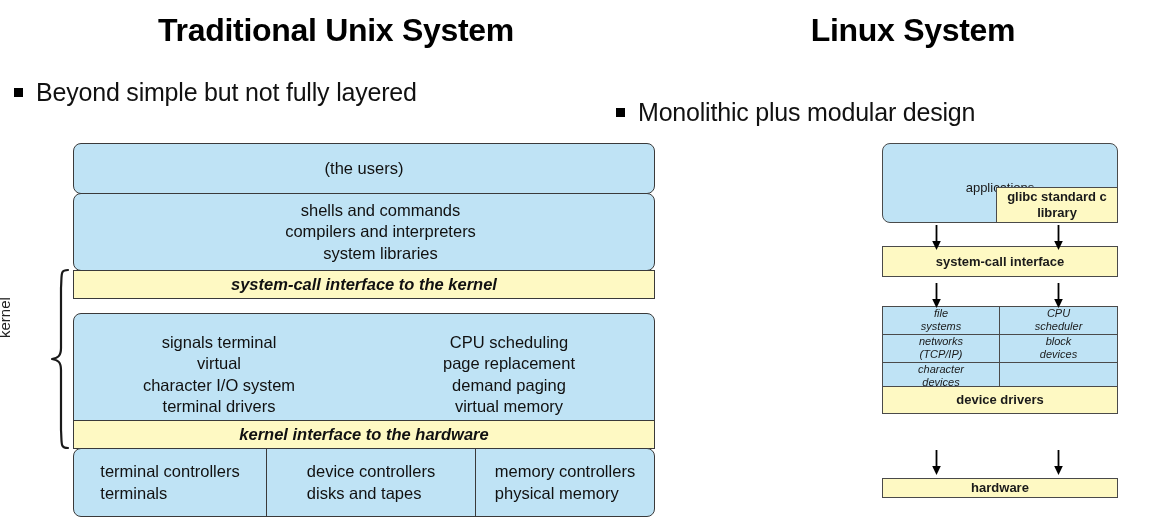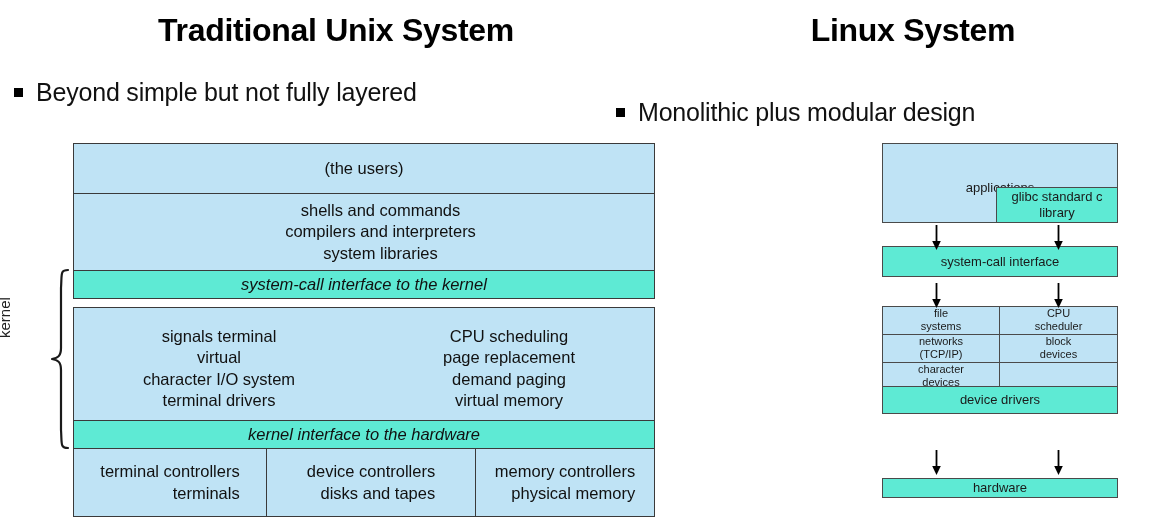--- a/index.html
+++ b/index.html
@@ -39,22 +39,22 @@
   #bullet-left  { left: 14px;  top: 78px; }
   #bullet-right { left: 616px; top: 78px; margin-top: 20px; }
   .bullet-mark {
     display: inline-block;
     width: 9px;
     height: 9px;
     background: #000;
     vertical-align: 4px;
     margin-right: 13px;
   }
-  .fill-blue { background: #bfe3f5; }
-  .fill-gray { background: #5eead4; }
+  .fill-blue { background: #bfe3f5; border-radius: 8px; }
+  .fill-gray { background: #fef9c3; font-weight: bold; }
 
   
   #unix-diagram {
     position: absolute;
     left: 73px;
     top: 143px;
     width: 582px;
     height: 374px;
   }
   #unix-diagram .row {
@@ -67,37 +67,37 @@
     align-items: center;
     justify-content: center;
     text-align: center;
     font-size: 16.5px;
     line-height: 1.30;
     color: #111;
   }
   #row-users     { top: 0px;   height: 51px; }
   #row-shells    { top: 50px;  height: 78px; padding-left: 33px; }
   #row-syscall   { top: 127px; height: 29px; font-style: italic; font-size: 16px; }
-  #row-kernelsvc { top: 164px; height: 123px; border-top: none; }
+  #row-kernelsvc { top: 170px; height: 123px; border-top: none; }
   #row-hwiface   { top: 277px; height: 29px; font-style: italic; font-size: 16px; }
   #row-hardware  { top: 305px; height: 69px; padding: 0; }
 
   #row-kernelsvc .kcol {
     flex: 1 1 0;
     text-align: center;
     font-size: 16.5px;
     line-height: 1.30;
   }
 
   #row-hardware .hwcell {
     box-sizing: border-box;
     display: flex;
     align-items: center;
     justify-content: center;
-    text-align: right;
+    text-align: left;
     height: 100%;
     font-size: 16.5px;
     line-height: 1.30;
   }
   #hw-cell-0 { width: 192px; }
   #hw-cell-1 { width: 210px; border-left: 1.4px solid #3a3a3a; border-right: 1.4px solid #3a3a3a; }
   #hw-cell-2 { flex: 1 1 auto; }
 
   
   #kernel-brace {
@@ -161,20 +161,21 @@
     box-sizing: border-box;
     display: flex;
     align-items: flex-end;
     justify-content: center;
     text-align: center;
     font-size: 11px;
     line-height: 1.22;
     color: #1a1a1a;
     border-right: 1.3px solid #4a4a4a;
     border-bottom: 1.3px solid #4a4a4a;
+    font-style: italic;
   }
   #kernel-grid .gcell:nth-child(2n) { border-right: none; }
   #kernel-grid .gcell:nth-child(5),
   #kernel-grid .gcell:nth-child(6) { border-bottom: none; }
 
   
   .arrow {
     position: absolute;
     width: 13px;
     height: 26px;

